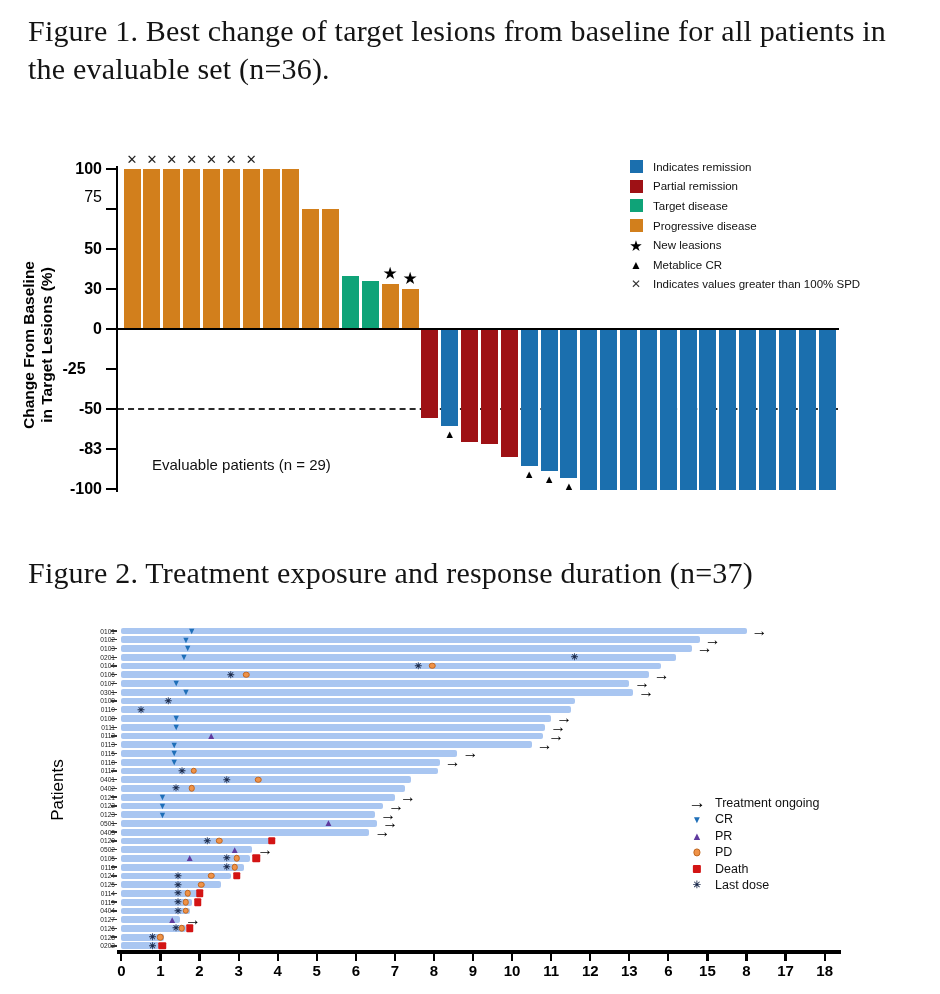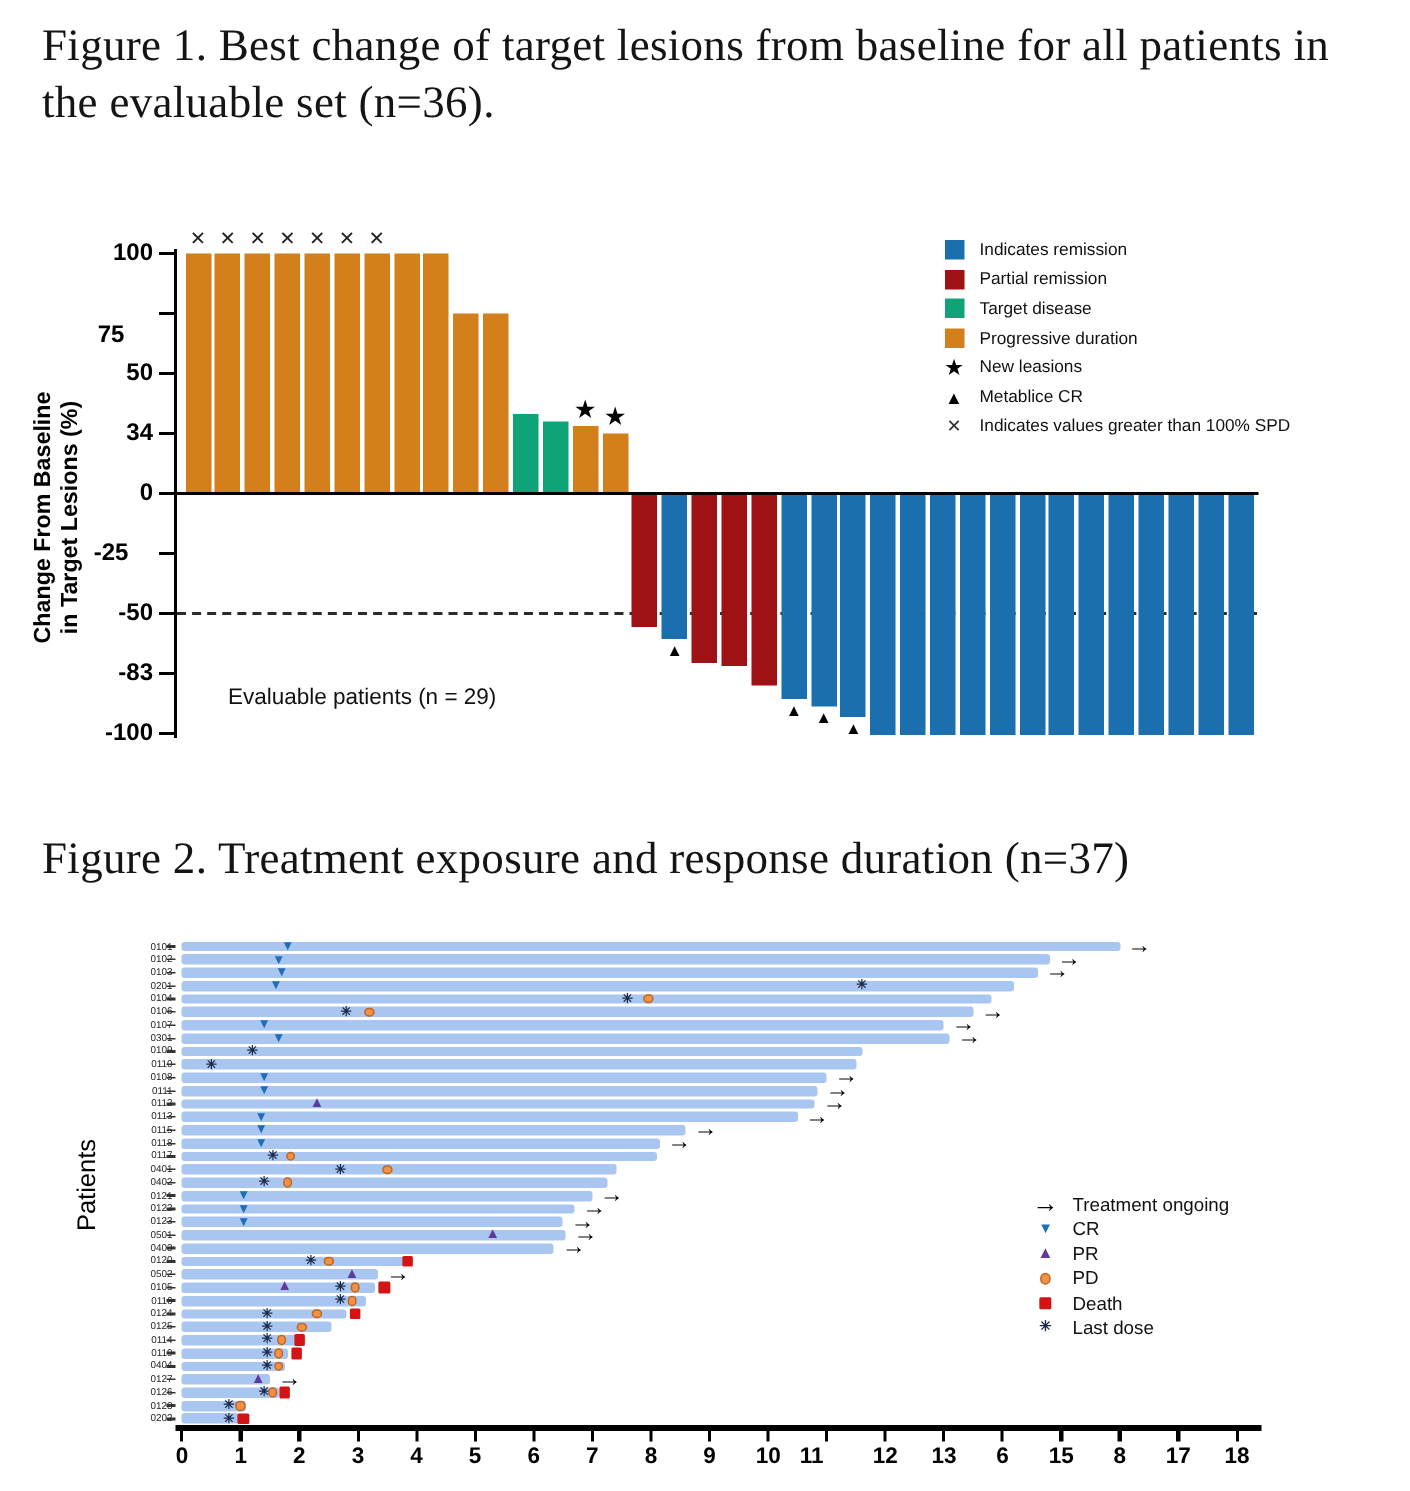--- a/index.html
+++ b/index.html
@@ -44,25 +44,25 @@
 
 <div class="chart" id="fig1-chart">
   <div class="abs" id="fig1-ylabel">
     <div>Change From Baseline</div>
     <div>in Target Lesions (%)</div>
   </div>
   <div class="abs" id="fig1-axis">
       <div style="position: absolute; left: 106px; top: 27.9px; width: 10px; height: 2.2px; background: rgb(0, 0, 0);"></div>
       <div style="position: absolute; left: 46px; top: 19.5px; width: 56px; text-align: right; font-size: 16px; font-weight: 700; color: rgb(0, 0, 0);">100</div>
       <div style="position: absolute; left: 106px; top: 67.9px; width: 10px; height: 2.2px; background: rgb(0, 0, 0);"></div>
-      <div style="position: absolute; left: 46px; top: 75px; width: 56px; text-align: center; font-size: 16px; font-weight: 700; color: rgb(0, 0, 0);">75</div>
+      <div style="position: absolute; left: 46px; top: 48px; width: 56px; text-align: right; font-size: 16px; font-weight: 400; color: rgb(0, 0, 0);">75</div>
       <div style="position: absolute; left: 106px; top: 107.9px; width: 10px; height: 2.2px; background: rgb(0, 0, 0);"></div>
       <div style="position: absolute; left: 46px; top: 99.5px; width: 56px; text-align: right; font-size: 16px; font-weight: 700; color: rgb(0, 0, 0);">50</div>
       <div style="position: absolute; left: 106px; top: 147.9px; width: 10px; height: 2.2px; background: rgb(0, 0, 0);"></div>
-      <div style="position: absolute; left: 46px; top: 139.5px; width: 56px; text-align: right; font-size: 16px; font-weight: 700; color: rgb(0, 0, 0);">34</div>
+      <div style="position: absolute; left: 46px; top: 139.5px; width: 56px; text-align: right; font-size: 16px; font-weight: 700; color: rgb(0, 0, 0);">30</div>
       <div style="position: absolute; left: 106px; top: 187.9px; width: 10px; height: 2.2px; background: rgb(0, 0, 0);"></div>
       <div style="position: absolute; left: 46px; top: 179.5px; width: 56px; text-align: right; font-size: 16px; font-weight: 700; color: rgb(0, 0, 0);">0</div>
       <div style="position: absolute; left: 106px; top: 227.9px; width: 10px; height: 2.2px; background: rgb(0, 0, 0);"></div>
       <div style="position: absolute; left: 46px; top: 219.5px; width: 56px; text-align: center; font-size: 16px; font-weight: 700; color: rgb(0, 0, 0);">-25</div>
       <div style="position: absolute; left: 106px; top: 267.9px; width: 10px; height: 2.2px; background: rgb(0, 0, 0);"></div>
       <div style="position: absolute; left: 46px; top: 259.5px; width: 56px; text-align: right; font-size: 16px; font-weight: 700; color: rgb(0, 0, 0);">-50</div>
       <div style="position: absolute; left: 106px; top: 307.9px; width: 10px; height: 2.2px; background: rgb(0, 0, 0);"></div>
       <div style="position: absolute; left: 46px; top: 299.5px; width: 56px; text-align: right; font-size: 16px; font-weight: 700; color: rgb(0, 0, 0);">-83</div>
       <div style="position: absolute; left: 106px; top: 347.9px; width: 10px; height: 2.2px; background: rgb(0, 0, 0);"></div>
       <div style="position: absolute; left: 46px; top: 339.5px; width: 56px; text-align: right; font-size: 16px; font-weight: 700; color: rgb(0, 0, 0);">-100</div>
@@ -138,21 +138,21 @@
       <div style="position: absolute; left: 0px; top: 39.2px; height: 19.6px; display: flex; align-items: center;">
         <div style="position: static; width: 16px; flex: 0 0 16px; display: flex; justify-content: center; align-items: center;">
           <div style="position: static; width: 13px; height: 13px; background: rgb(15, 163, 120);"></div>
         </div>
         <div style="position: static; margin-left: 9px; font-size: 11.5px; color: rgb(17, 17, 17); white-space: nowrap;">Target disease</div>
       </div>
       <div style="position: absolute; left: 0px; top: 58.8px; height: 19.6px; display: flex; align-items: center;">
         <div style="position: static; width: 16px; flex: 0 0 16px; display: flex; justify-content: center; align-items: center;">
           <div style="position: static; width: 13px; height: 13px; background: rgb(210, 127, 28);"></div>
         </div>
-        <div style="position: static; margin-left: 9px; font-size: 11.5px; color: rgb(17, 17, 17); white-space: nowrap;">Progressive duration</div>
+        <div style="position: static; margin-left: 9px; font-size: 11.5px; color: rgb(17, 17, 17); white-space: nowrap;">Progressive disease</div>
       </div>
       <div style="position: absolute; left: 0px; top: 78.4px; height: 19.6px; display: flex; align-items: center;">
         <div style="position: static; width: 16px; flex: 0 0 16px; display: flex; justify-content: center; align-items: center;">
           <div style="position: static; font-size: 15px; color: rgb(0, 0, 0); line-height: 15px;">★</div>
         </div>
         <div style="position: static; margin-left: 9px; font-size: 11.5px; color: rgb(17, 17, 17); white-space: nowrap;">New leasions</div>
       </div>
       <div style="position: absolute; left: 0px; top: 98px; height: 19.6px; display: flex; align-items: center;">
         <div style="position: static; width: 16px; flex: 0 0 16px; display: flex; justify-content: center; align-items: center;">
           <div style="position: static; font-size: 12px; color: rgb(0, 0, 0); line-height: 12px;">▲</div>
@@ -382,21 +382,21 @@
       <div style="position: absolute; left: 337.82px; top: 354px; width: 36px; text-align: center; font-size: 15px; font-weight: 700; color: rgb(0, 0, 0);">6</div>
       <div style="position: absolute; left: 393.79px; top: 345.5px; width: 2.2px; height: 7px; background: rgb(0, 0, 0);"></div>
       <div style="position: absolute; left: 376.89px; top: 354px; width: 36px; text-align: center; font-size: 15px; font-weight: 700; color: rgb(0, 0, 0);">7</div>
       <div style="position: absolute; left: 432.86px; top: 345.5px; width: 2.2px; height: 7px; background: rgb(0, 0, 0);"></div>
       <div style="position: absolute; left: 415.96px; top: 354px; width: 36px; text-align: center; font-size: 15px; font-weight: 700; color: rgb(0, 0, 0);">8</div>
       <div style="position: absolute; left: 471.93px; top: 345.5px; width: 2.2px; height: 7px; background: rgb(0, 0, 0);"></div>
       <div style="position: absolute; left: 455.03px; top: 354px; width: 36px; text-align: center; font-size: 15px; font-weight: 700; color: rgb(0, 0, 0);">9</div>
       <div style="position: absolute; left: 511px; top: 345.5px; width: 2.2px; height: 7px; background: rgb(0, 0, 0);"></div>
       <div style="position: absolute; left: 494.1px; top: 354px; width: 36px; text-align: center; font-size: 15px; font-weight: 700; color: rgb(0, 0, 0);">10</div>
       <div style="position: absolute; left: 550.07px; top: 345.5px; width: 2.2px; height: 7px; background: rgb(0, 0, 0);"></div>
-      <div style="position: absolute; left: 533.17px; top: 354px; width: 36px; text-align: left; font-size: 15px; font-weight: 700; color: rgb(0, 0, 0);">11</div>
+      <div style="position: absolute; left: 533.17px; top: 354px; width: 36px; text-align: center; font-size: 15px; font-weight: 700; color: rgb(0, 0, 0);">11</div>
       <div style="position: absolute; left: 589.14px; top: 345.5px; width: 2.2px; height: 7px; background: rgb(0, 0, 0);"></div>
       <div style="position: absolute; left: 572.24px; top: 354px; width: 36px; text-align: center; font-size: 15px; font-weight: 700; color: rgb(0, 0, 0);">12</div>
       <div style="position: absolute; left: 628.21px; top: 345.5px; width: 2.2px; height: 7px; background: rgb(0, 0, 0);"></div>
       <div style="position: absolute; left: 611.31px; top: 354px; width: 36px; text-align: center; font-size: 15px; font-weight: 700; color: rgb(0, 0, 0);">13</div>
       <div style="position: absolute; left: 667.28px; top: 345.5px; width: 2.2px; height: 7px; background: rgb(0, 0, 0);"></div>
       <div style="position: absolute; left: 650.38px; top: 354px; width: 36px; text-align: center; font-size: 15px; font-weight: 700; color: rgb(0, 0, 0);">6</div>
       <div style="position: absolute; left: 706.35px; top: 345.5px; width: 2.2px; height: 7px; background: rgb(0, 0, 0);"></div>
       <div style="position: absolute; left: 689.45px; top: 354px; width: 36px; text-align: center; font-size: 15px; font-weight: 700; color: rgb(0, 0, 0);">15</div>
       <div style="position: absolute; left: 745.42px; top: 345.5px; width: 2.2px; height: 7px; background: rgb(0, 0, 0);"></div>
       <div style="position: absolute; left: 728.52px; top: 354px; width: 36px; text-align: center; font-size: 15px; font-weight: 700; color: rgb(0, 0, 0);">8</div>

